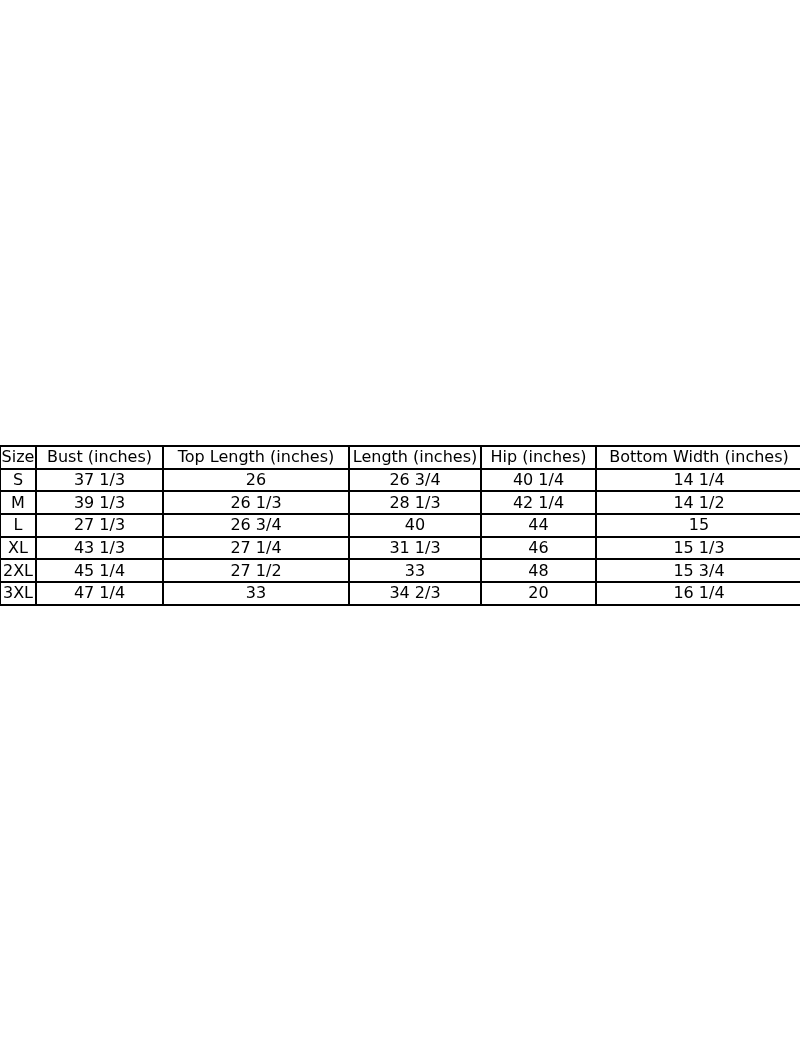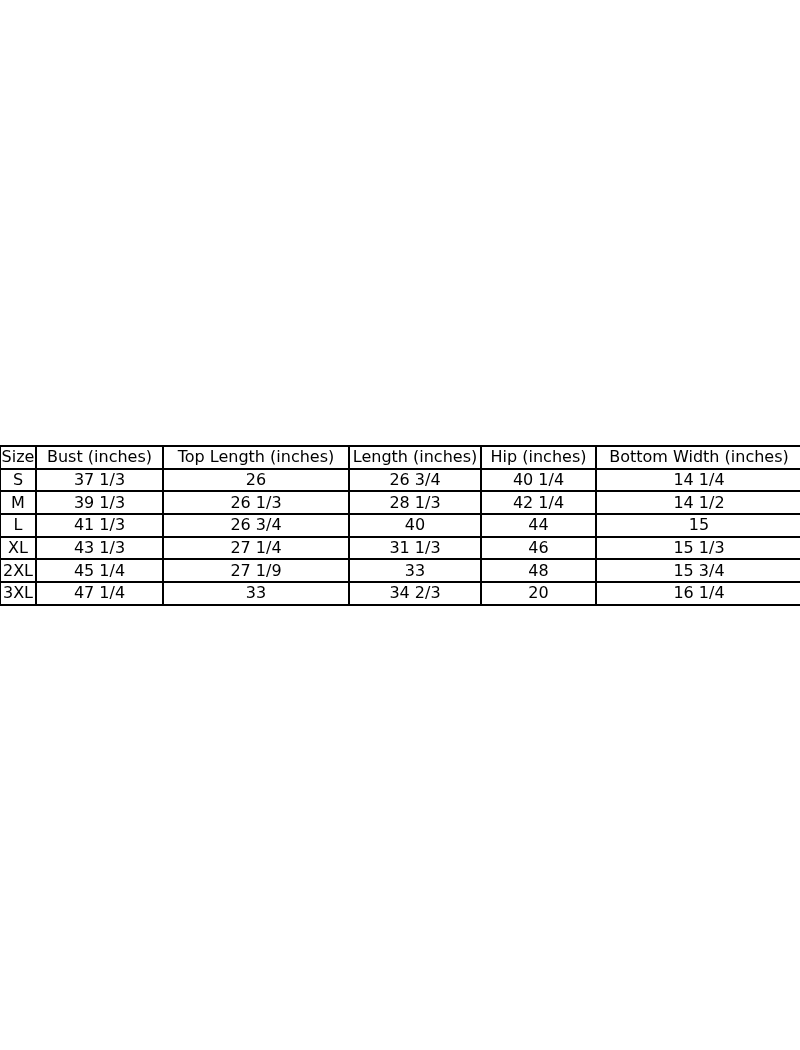--- a/index.html
+++ b/index.html
@@ -84,38 +84,38 @@
         <tr>
           <td>M</td>
           <td>39 1/3</td>
           <td>26 1/3</td>
           <td>28 1/3</td>
           <td>42 1/4</td>
           <td>14 1/2</td>
         </tr>
         <tr>
           <td>L</td>
-          <td>41 1/3</td>
+          <td>27 1/3</td>
           <td>26 3/4</td>
           <td>40</td>
           <td>44</td>
           <td>15</td>
         </tr>
         <tr>
           <td>XL</td>
           <td>43 1/3</td>
           <td>27 1/4</td>
           <td>31 1/3</td>
           <td>46</td>
           <td>15 1/3</td>
         </tr>
         <tr>
           <td>2XL</td>
           <td>45 1/4</td>
-          <td>27 1/9</td>
+          <td>27 1/2</td>
           <td>33</td>
           <td>48</td>
           <td>15 3/4</td>
         </tr>
         <tr>
           <td>3XL</td>
           <td>47 1/4</td>
           <td>33</td>
           <td>34 2/3</td>
           <td>20</td>

